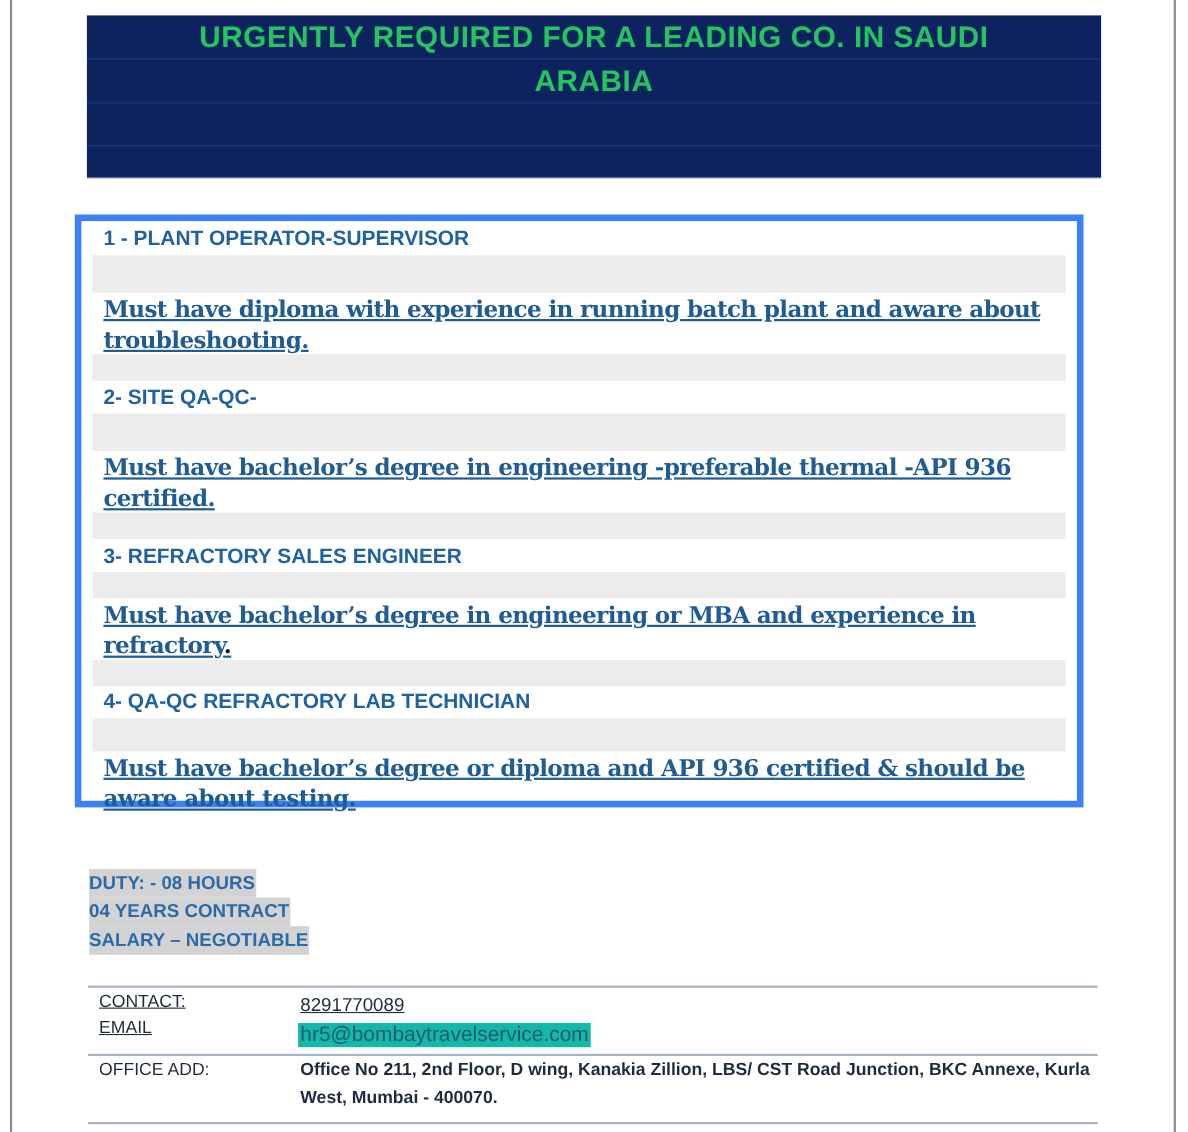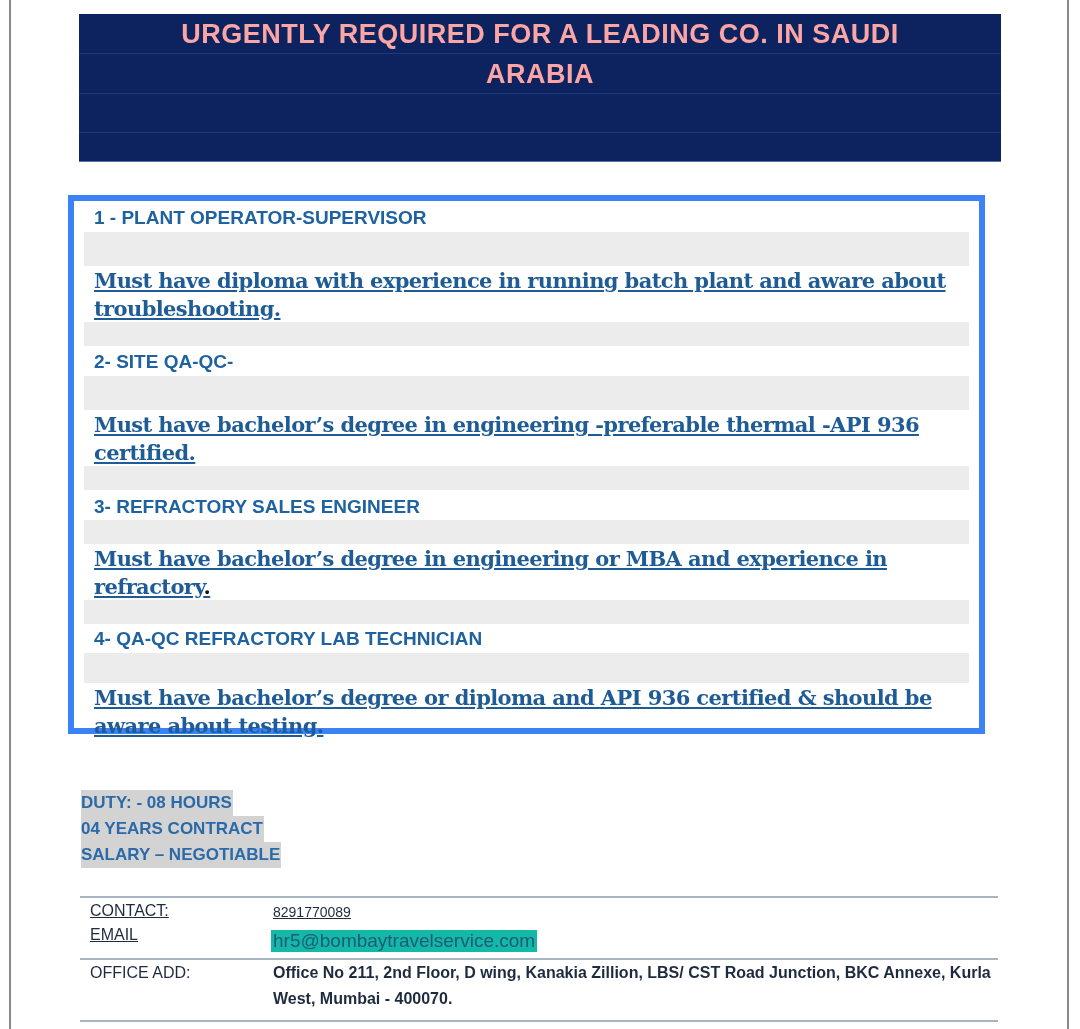--- a/index.html
+++ b/index.html
@@ -12,21 +12,21 @@
     .banner {
       position: absolute; left: 79px; top: 14px; width: 922px; height: 148px;
       background: #0c2360; box-shadow: 0 -1px 0 #5a6fa8 inset;
     }
     .banner .rule {
       position: absolute; left: 0; right: 0; height: 1px; background: #1d3a80;
     }
     .banner .line {
       position: absolute; left: 0; right: 0; text-align: center;
       font-family: "Liberation Sans", sans-serif; font-weight: bold;
-      color: #fca5a5; font-size: 27px; letter-spacing: 0.5px;
+      color: #22c55e; font-size: 27px; letter-spacing: 0.5px;
     }
     .jobs {
       position: absolute; left: 68px; top: 195px; width: 917px; height: 539px;
       border: 6px solid #3b82f6; box-sizing: border-box; background: #fff;
     }
     .shade { position: absolute; left: 10px; right: 10px; background: #ececec; }
     .job-title {
       position: absolute; left: 20px;
       font-family: "Liberation Sans", sans-serif; font-weight: bold;
       color: #1f62a0; font-size: 19px;
@@ -46,21 +46,21 @@
     .hr { position: absolute; left: 80px; width: 918px; height: 2px; background: #a6b4c4; }
     .lbl {
       position: absolute; font-family: "Liberation Sans", sans-serif;
       color: #1e2b3f; font-size: 16px;
     }
     .u { text-decoration: underline; }
     .val {
       position: absolute; font-family: "Liberation Sans", sans-serif;
       color: #1e2b3f; font-size: 16px;
     }
-    .phone { font-size: 14px; text-decoration: underline; }
+    .phone { font-size: 17px; text-decoration: underline; }
     .email { background: #14b8a6; color: #1f5a7a; font-size: 19px; padding: 0 2px; }
     .addr { font-weight: bold; line-height: 26px; width: 720px; }
   </style>
 </head>
 <body>
 
 <div class="page"></div>
 
 <div class="banner">
   <div class="rule" style="top:39px"></div>

